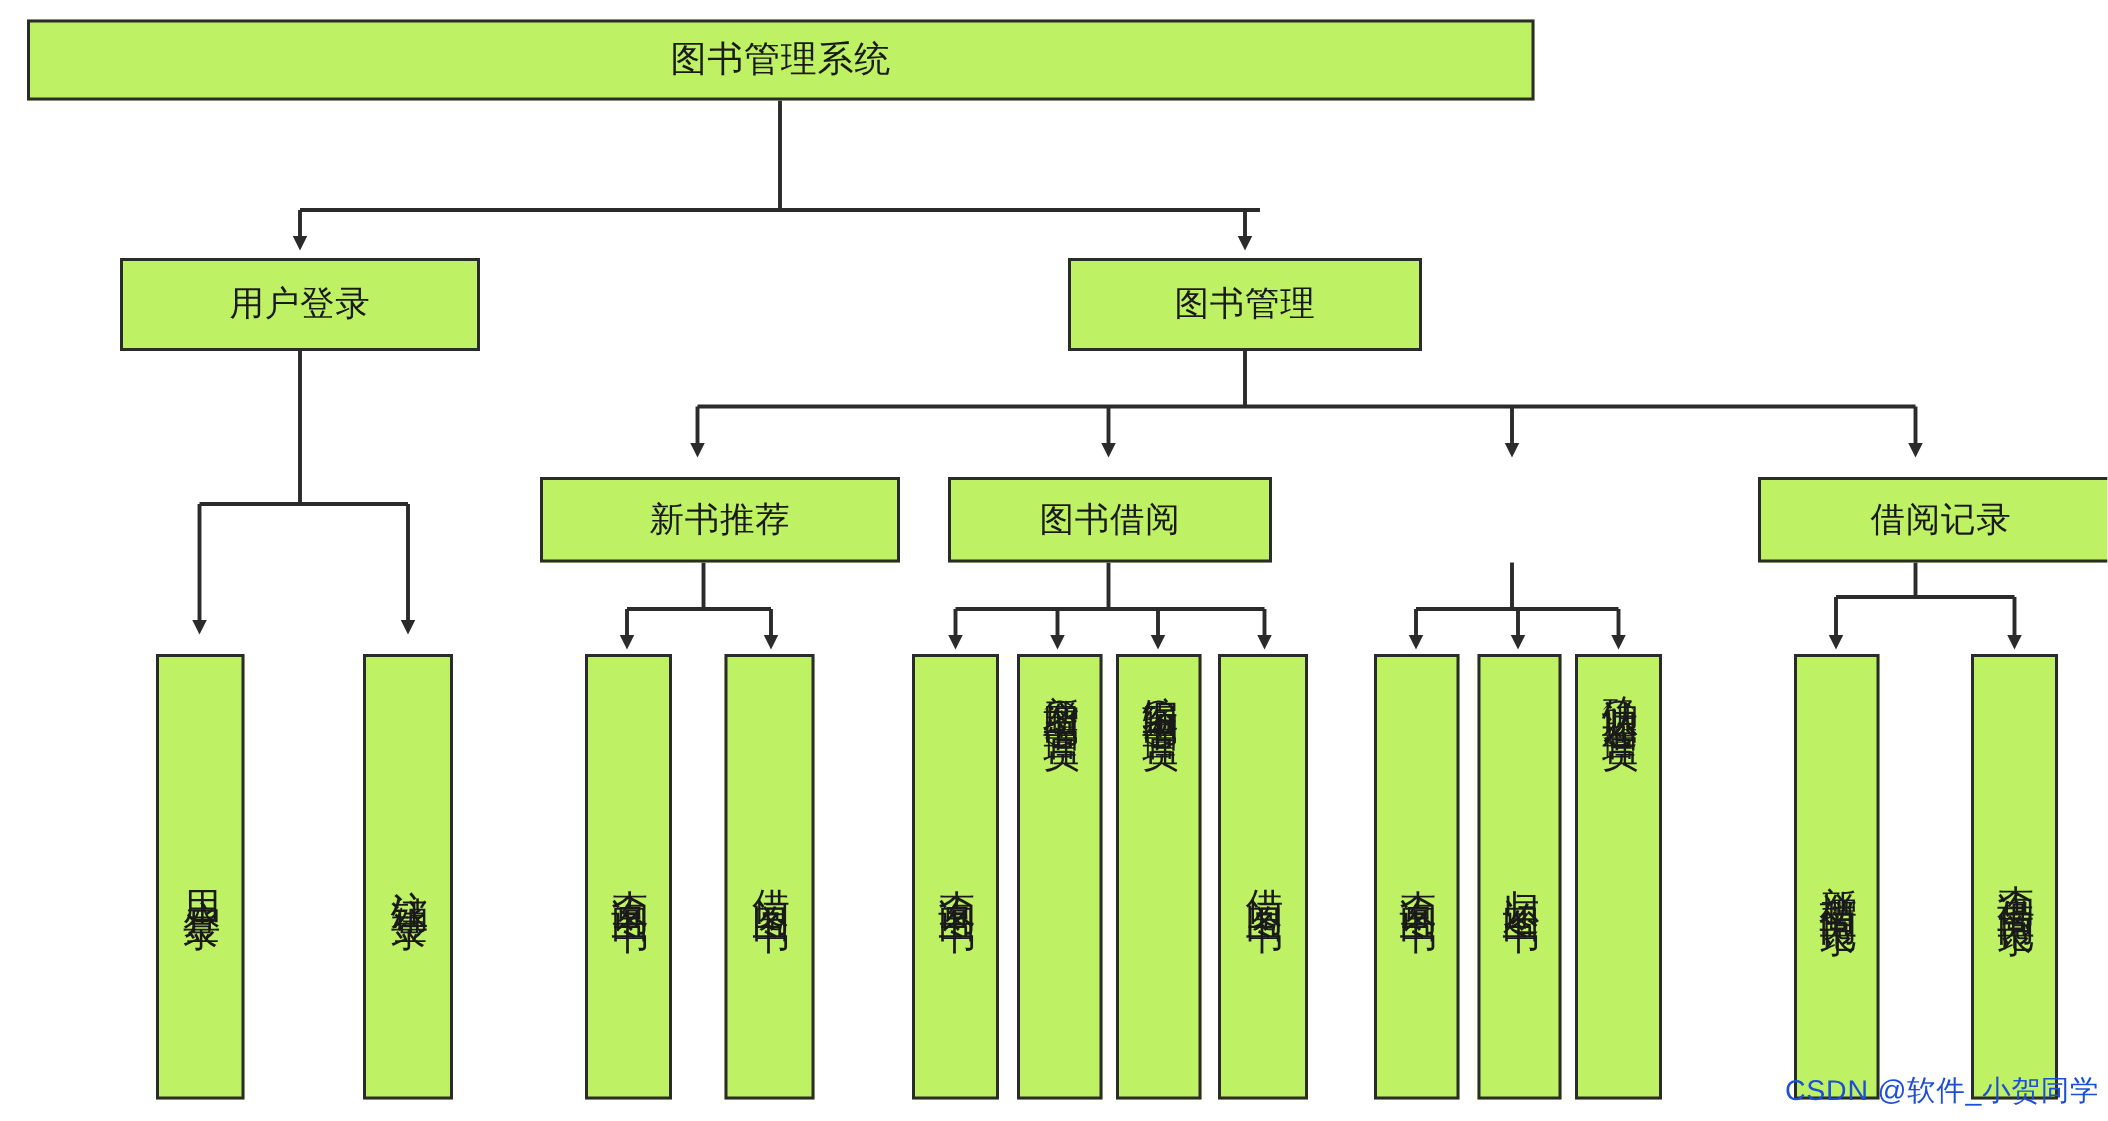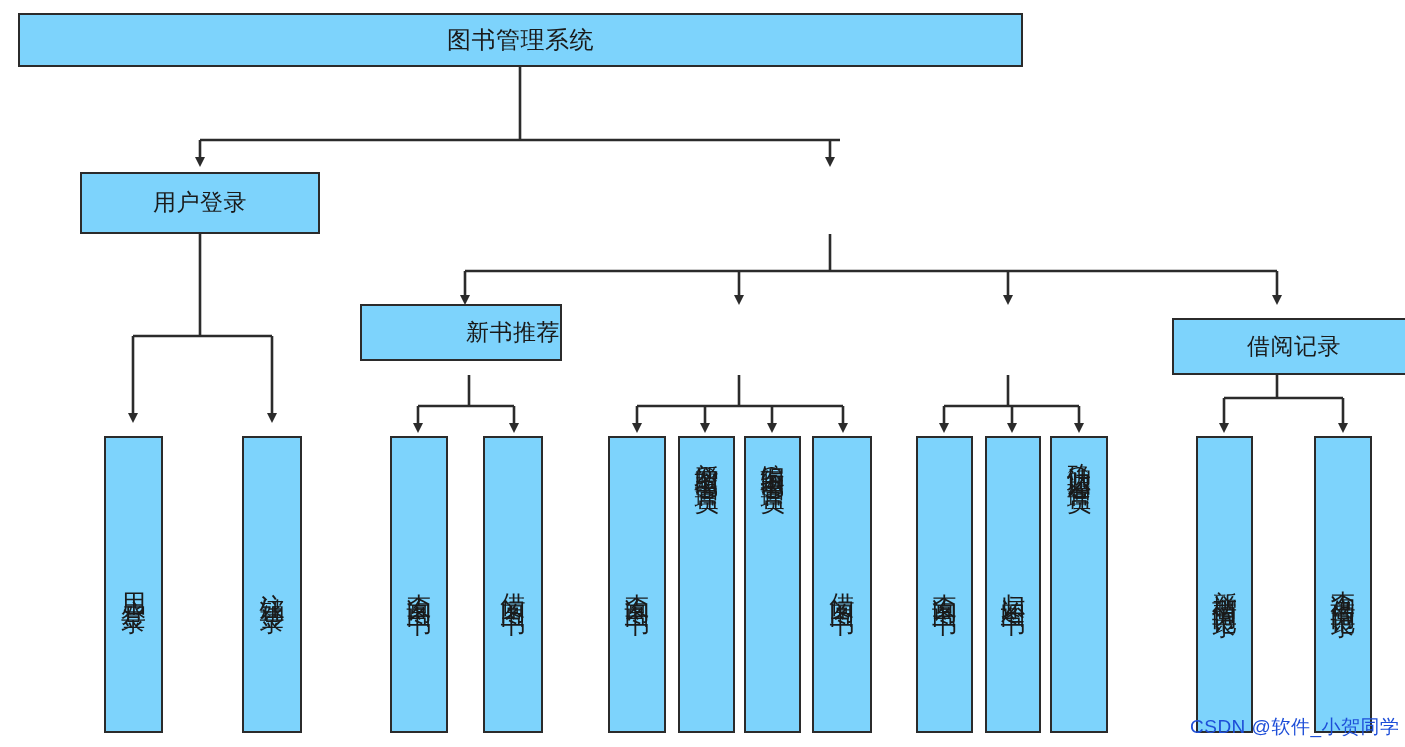--- a/index.html
+++ b/index.html
@@ -22,21 +22,21 @@
     position: absolute;
     left: 0;
     top: 0;
     width: 1405px;
     height: 747px;
     pointer-events: none;
   }
   .node {
     position: absolute;
     box-sizing: border-box;
-    background: #7dd3fc;
+    background: #bef264;
     border: 2px solid #2b2b2b;
     display: flex;
     align-items: center;
     justify-content: center;
     overflow: hidden;
   }
   .node .label {
     color: #1a1a1a;
     text-align: center;
     line-height: 1.12;
@@ -141,25 +141,31 @@
   </svg>
 
   <div class="node root h" style="left:18px; top:13px; width:1005px; height:54px;">
     <span class="label">图书管理系统</span>
   </div>
 
   <div class="node h" style="left:80px; top:172px; width:240px; height:62px;">
     <span class="label">用户登录</span>
   </div>
 
-
-  <div class="node h" style="left:360px; top:304px; width:202px; height:57px;justify-content:flex-end;">
+  <div class="node h" style="left:712px; top:172px; width:236px; height:62px;">
+    <span class="label">图书管理</span>
+  </div>
+
+  <div class="node h" style="left:360px; top:318px; width:240px; height:57px;">
     <span class="label">新书推荐</span>
   </div>
 
+  <div class="node h" style="left:632px; top:318px; width:216px; height:57px;">
+    <span class="label">图书借阅</span>
+  </div>
 
 
   <div class="node h" style="left:1172px; top:318px; width:244px; height:57px;">
     <span class="label">借阅记录</span>
   </div>
 
   <div class="node v center" style="left:104px; top:436px; width:59px; height:297px;">
     <span class="label">用户登录</span>
   </div>
 

